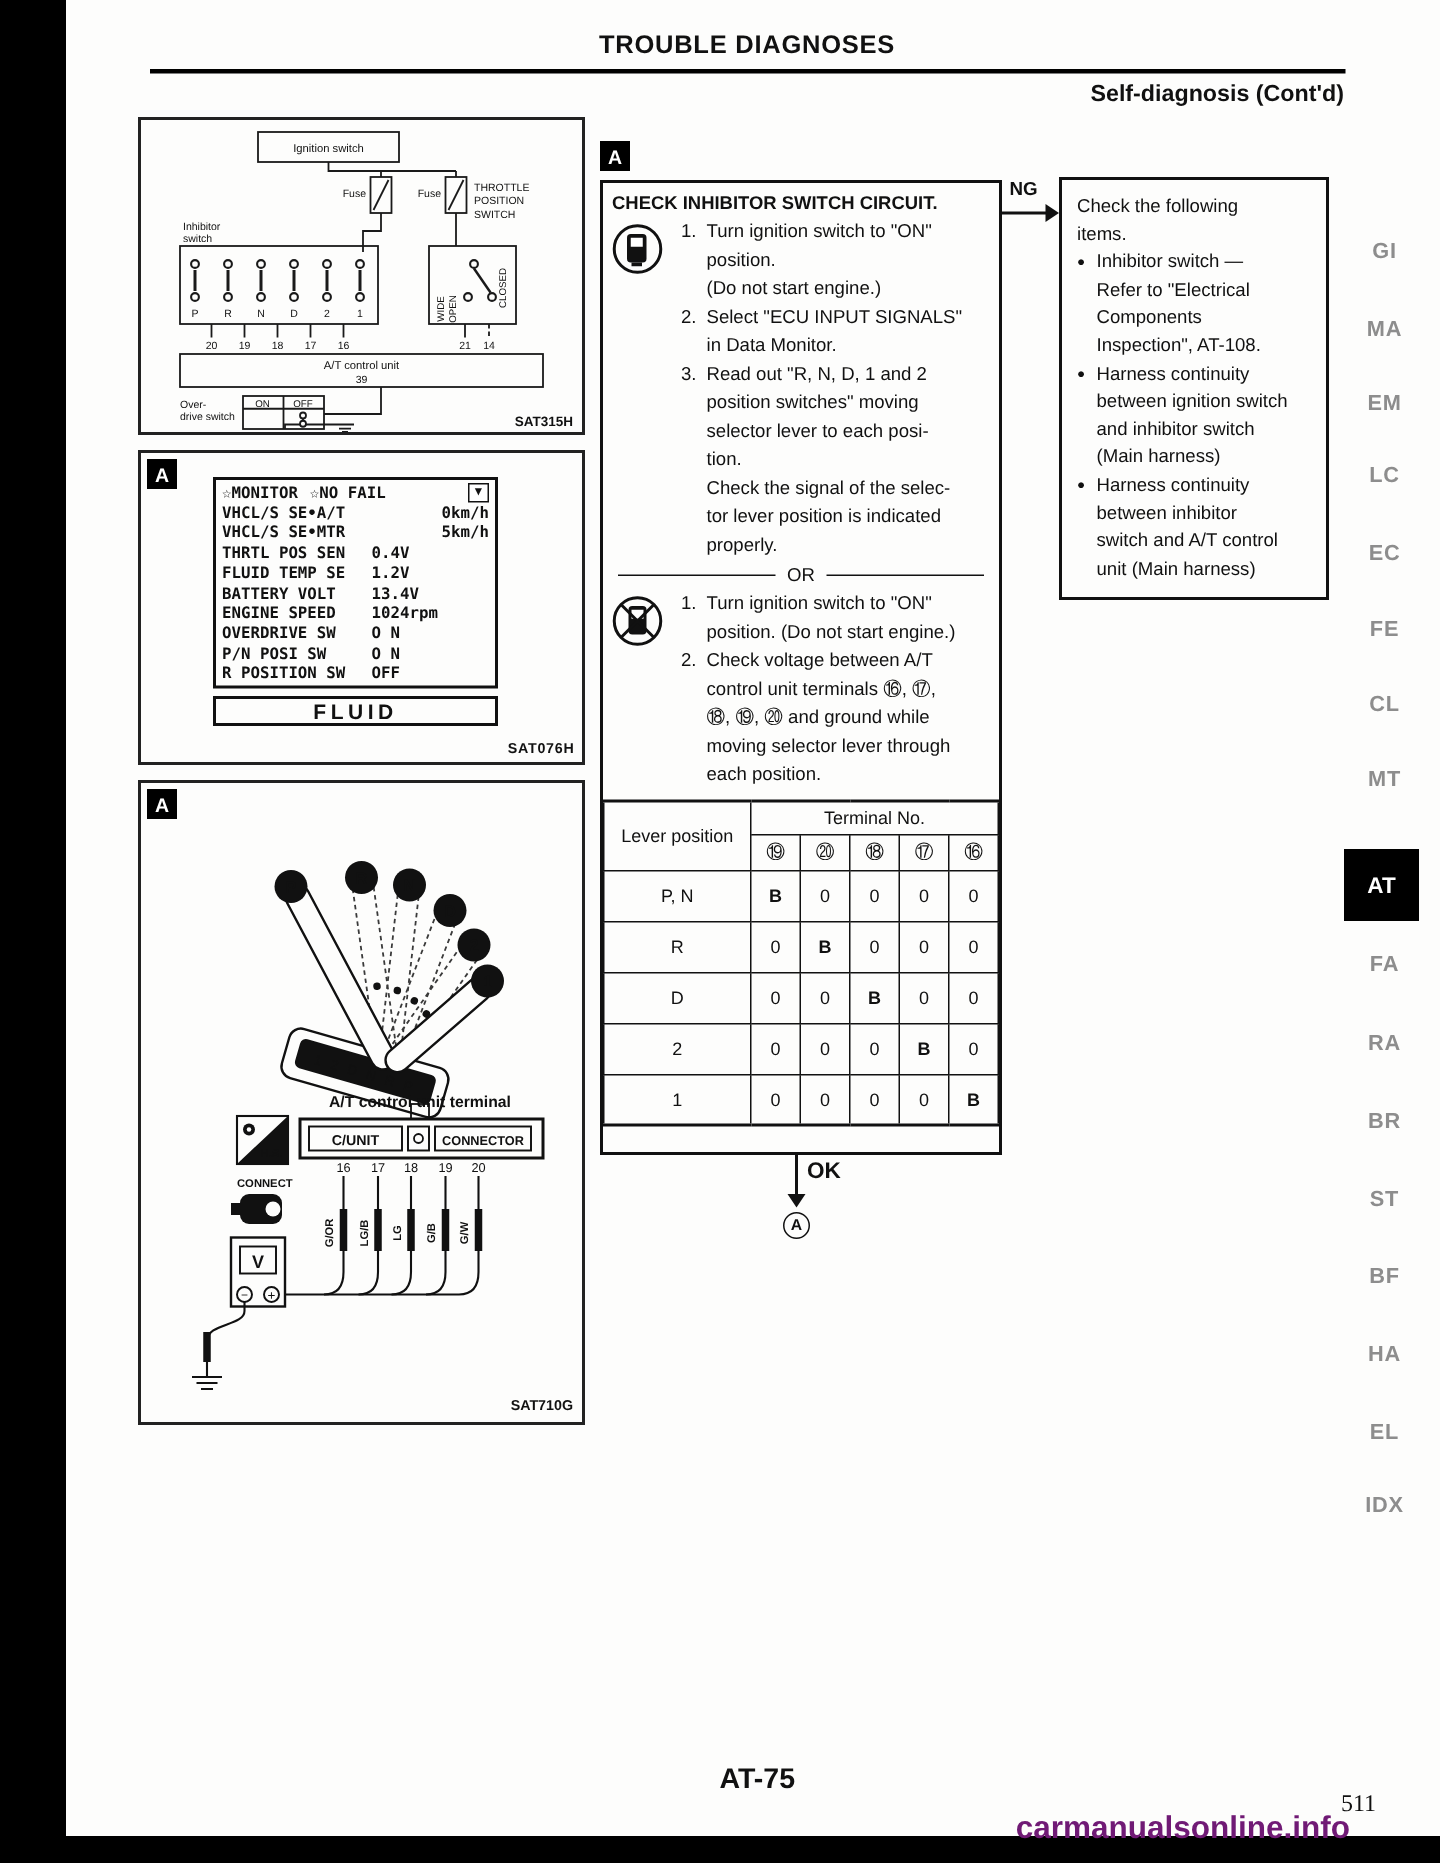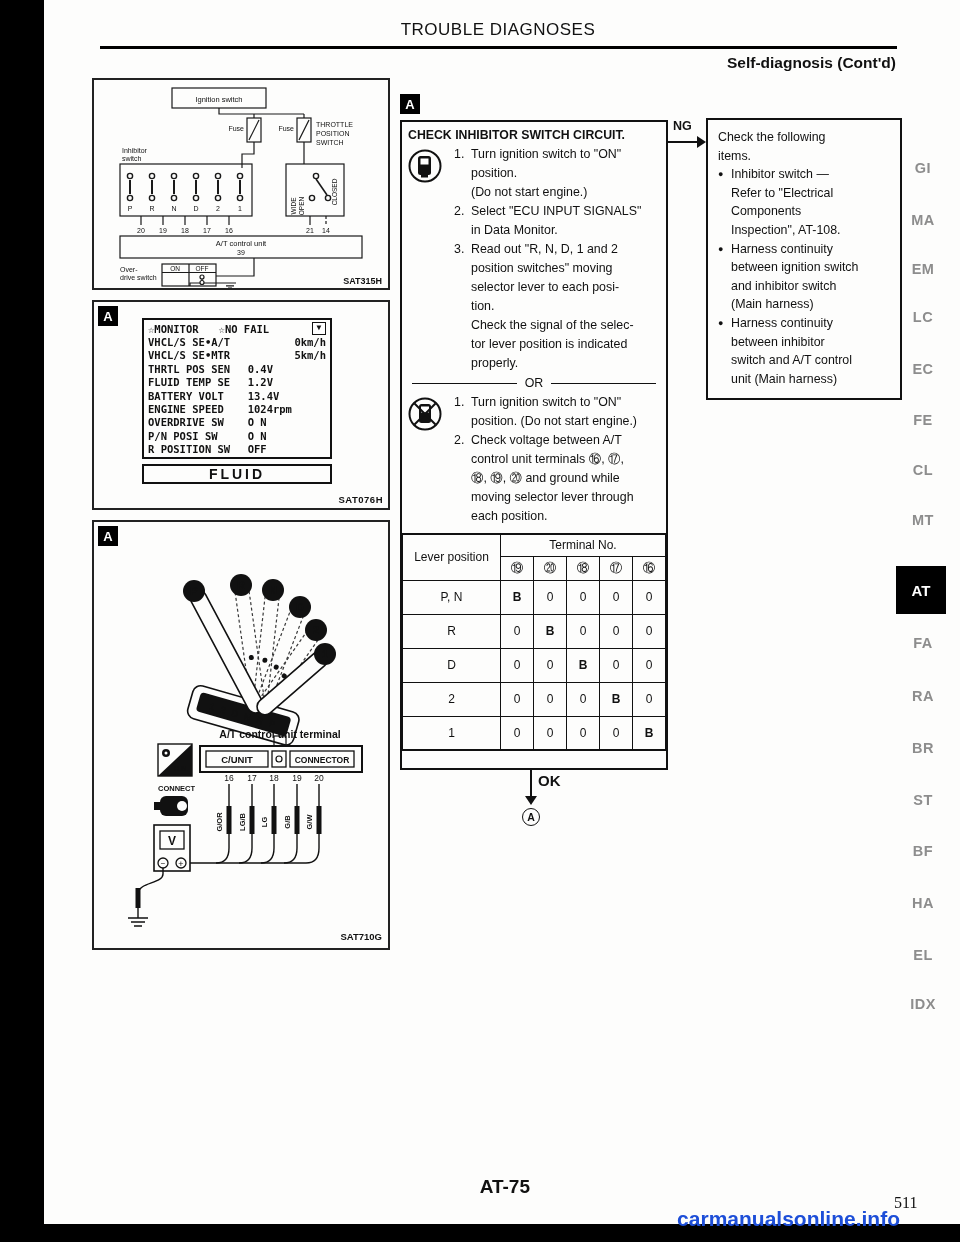--- a/index.html
+++ b/index.html
@@ -2,32 +2,32 @@
 <html><head>
 <meta charset="utf-8">
 <style>
   *{box-sizing:border-box;margin:0;padding:0}
   body{background:#e8e8e8}
   .page{position:relative;width:960px;height:1242px;background:#fdfdfc;overflow:hidden;
         font-family:"Liberation Sans",sans-serif;color:#111}
   .abs{position:absolute}
   .edge-left{left:0;top:0;width:44px;height:1224px;background:#000}
   .edge-bottom{left:0;top:1224px;width:960px;height:18px;background:#000}
-  .title{left:100px;top:20px;width:796px;text-align:center;font-weight:normal;font-size:17px;letter-spacing:.5px}
+  .title{left:100px;top:20px;width:796px;text-align:center;font-weight:bold;font-size:17px;letter-spacing:.5px}
   .title-rule{left:100px;top:46px;width:797px;height:3px;background:#000}
   .subtitle{left:100px;top:54px;width:796px;text-align:right;font-weight:bold;font-size:15.5px}
   .figbox{border:2px solid #222;background:#fdfdfc}
   .marker{width:20px;height:20px;background:#000;color:#fff;font-weight:bold;font-size:13px;
           display:flex;align-items:center;justify-content:center}
   .figcode{position:absolute;right:5px;bottom:3px;font-size:9.5px;font-weight:bold;letter-spacing:.5px}
   
   .screen{position:absolute;left:48px;top:16px;width:190px;height:141px;border:2px solid #111;
           font-family:"DejaVu Sans Mono",monospace;font-size:10.5px;font-weight:600;padding:2px 4px}
   .scr-head{display:flex;align-items:center;margin-bottom:1px}
-  .scr-head .h1{margin-right:20px}
+  .scr-head .h1{margin-right:8px}
   .scroll-btn{margin-left:auto;width:14px;height:13px;border:1.5px solid #111;font-size:8px;line-height:10px;
               text-align:center;background:#fff}
   .mrow{display:flex;height:13.4px;line-height:13.4px}
   .mrow .lbl{flex:1 1 auto;white-space:nowrap}
   .mrow .val{flex:0 0 44%;white-space:nowrap}
   .mrow .val.r{text-align:right}
   .record{position:absolute;left:48px;top:162px;width:190px;height:20px;border:2px solid #111;
           text-align:center;font-weight:bold;font-size:14px;letter-spacing:3px;line-height:17px}
   
   .flowbox{left:400px;top:120px;width:268px;height:650px;border:2px solid #111;padding:0;background:#fdfdfc}
@@ -52,31 +52,31 @@
   td.tcell{font-size:12px;height:34px}
   th.pos{font-size:12px}
   .okline{left:530px;top:770px;width:2px;height:28px;background:#111}
   .okhead{left:525px;top:796px;width:0;height:0;border-left:6px solid transparent;border-right:6px solid transparent;border-top:9px solid #111}
   .oklbl{left:538px;top:772px;font-size:15px;font-weight:bold}
   .okmark{left:522px;top:808px;width:18px;height:18px;border:1.6px solid #111;border-radius:50%;
           font-size:10.5px;font-weight:bold;display:flex;align-items:center;justify-content:center}
   .nglbl{left:673px;top:119px;font-size:12.5px;font-weight:bold}
   .ngline{left:668px;top:141px;width:32px;height:2px;background:#111}
   .nghead{left:697px;top:136px;width:0;height:0;border-top:6px solid transparent;border-bottom:6px solid transparent;border-left:9px solid #111}
-  .ngbox{left:706px;top:118px;width:196px;height:282px;border:2px solid #111;padding:8px 6px 0 10px;background:#fdfdfc}
+  .ngbox{left:706px;top:118px;width:180px;height:282px;border:2px solid #111;padding:8px 6px 0 10px;background:#fdfdfc}
   .ngbox .intro{font-size:12.4px;line-height:18.6px;white-space:pre-line}
   .ngitem{display:flex;font-size:12.4px;line-height:18.6px}
   .ngitem .b{flex:0 0 13px;font-size:9px;line-height:19px}
   .ngitem .t{flex:1;white-space:pre-line}
   .tab{left:900px;width:46px;text-align:center;font-size:14.5px;font-weight:bold;color:#8d8d8d;letter-spacing:.5px}
   .tab-active{left:896px;top:566px;width:50px;height:48px;background:#000;color:#fff;font-size:15px;font-weight:bold;
               display:flex;align-items:center;justify-content:center}
   .pageref{left:430px;top:1176px;width:100px;text-align:right;font-weight:bold;font-size:19px}
   .pagenum{left:894px;top:1194px;font-family:"Liberation Serif",serif;font-size:16px}
-  .watermark{left:620px;top:1207px;width:280px;text-align:right;font-size:21px;font-weight:bold;color:#1d4ed8;z-index:5}
+  .watermark{left:620px;top:1207px;width:280px;text-align:right;font-size:21px;font-weight:bold;color:#701a75;z-index:5}
   svg text{font-family:"Liberation Sans",sans-serif;fill:#111}
 </style>
 </head>
 <body>
 
 <div class="page">
   <div class="abs edge-left"></div>
 
   <div class="abs title">TROUBLE DIAGNOSES</div>
   <div class="abs title-rule"></div>

